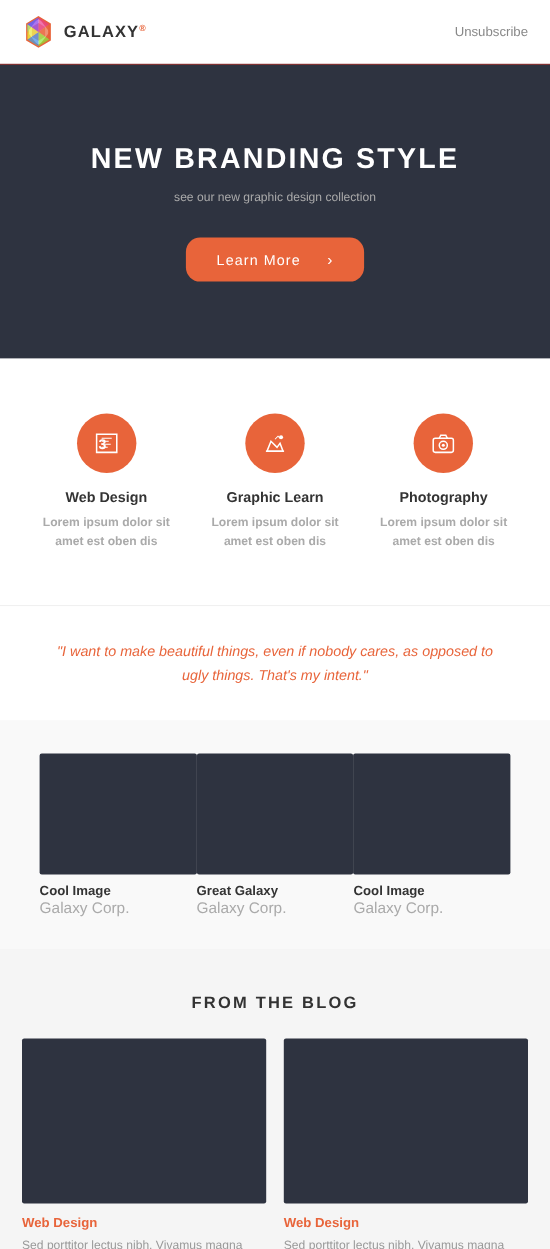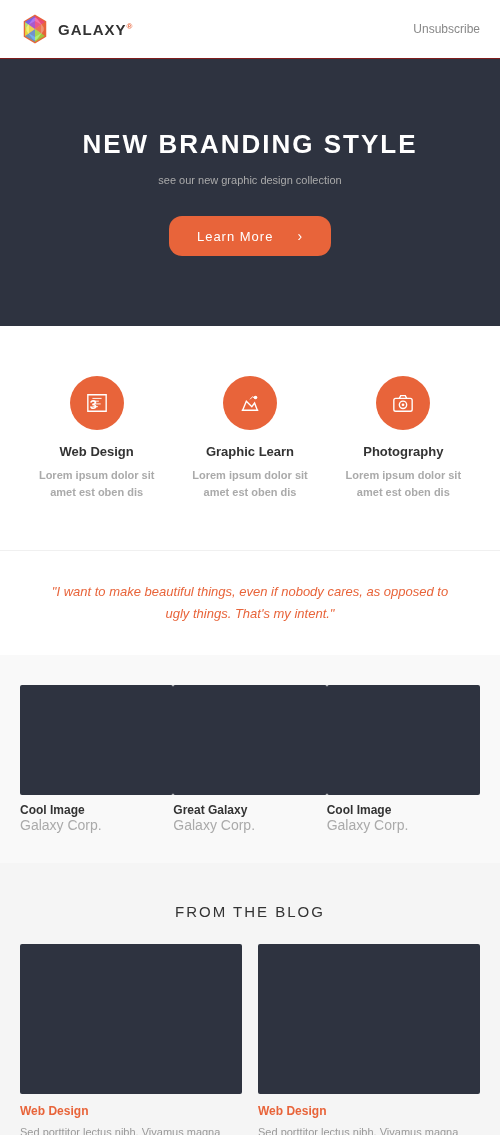--- a/index.html
+++ b/index.html
@@ -26,29 +26,29 @@
     .feature-icon { width: 54px; height: 54px; background: #e8643a; border-radius: 50%; margin: 0 auto 14px; display: flex; align-items: center; justify-content: center; }
     .feature-icon svg { fill: #fff; width: 22px; height: 22px; }
     .feature-title { font-size: 13px; font-weight: bold; color: #333; margin-bottom: 8px; }
     .feature-desc { font-size: 11px; color: #aaa; line-height: 1.5; font-weight: bold; }
 
     
     .quote-section { background: #fff; padding: 30px 40px; text-align: center; border-top: 1px solid #f0f0f0; }
     .quote-text { color: #e8643a; font-style: italic; font-size: 13px; line-height: 1.7; }
 
     
-    .gallery { background: #f9f9f9; padding: 30px 20px; display: flex; justify-content: center; }
+    .gallery { background: #f9f9f9; padding: 30px 36px; display: flex; justify-content: center; }
     .gallery-item { flex: 1; }
     .gallery-img { background: #2e3340; height: 110px; border-radius: 2px; margin-bottom: 8px; }
     .gallery-title { font-size: 12px; font-weight: bold; color: #333; }
     .gallery-sub { font-size: 14px; color: #aaa; }
 
     
     .blog-section { background: #f5f5f5; padding: 40px 20px 40px; }
-    .blog-heading { text-align: center; font-size: 15px; font-weight: normal; letter-spacing: 2px; color: #333; margin-bottom: 24px; }
+    .blog-heading { text-align: center; font-size: 15px; font-weight: bold; letter-spacing: 2px; color: #333; margin-bottom: 24px; }
     .blog-grid { display: flex; gap: 16px; }
     .blog-item { flex: 1; }
     .blog-img { background: #2e3340; height: 150px; border-radius: 2px; margin-bottom: 10px; }
     .blog-category { color: #e8643a; font-size: 12px; font-weight: bold; margin-bottom: 6px; }
     .blog-text { font-size: 11px; color: #999; line-height: 1.6; }
 
     
   </style>
 </head>
 <body>

